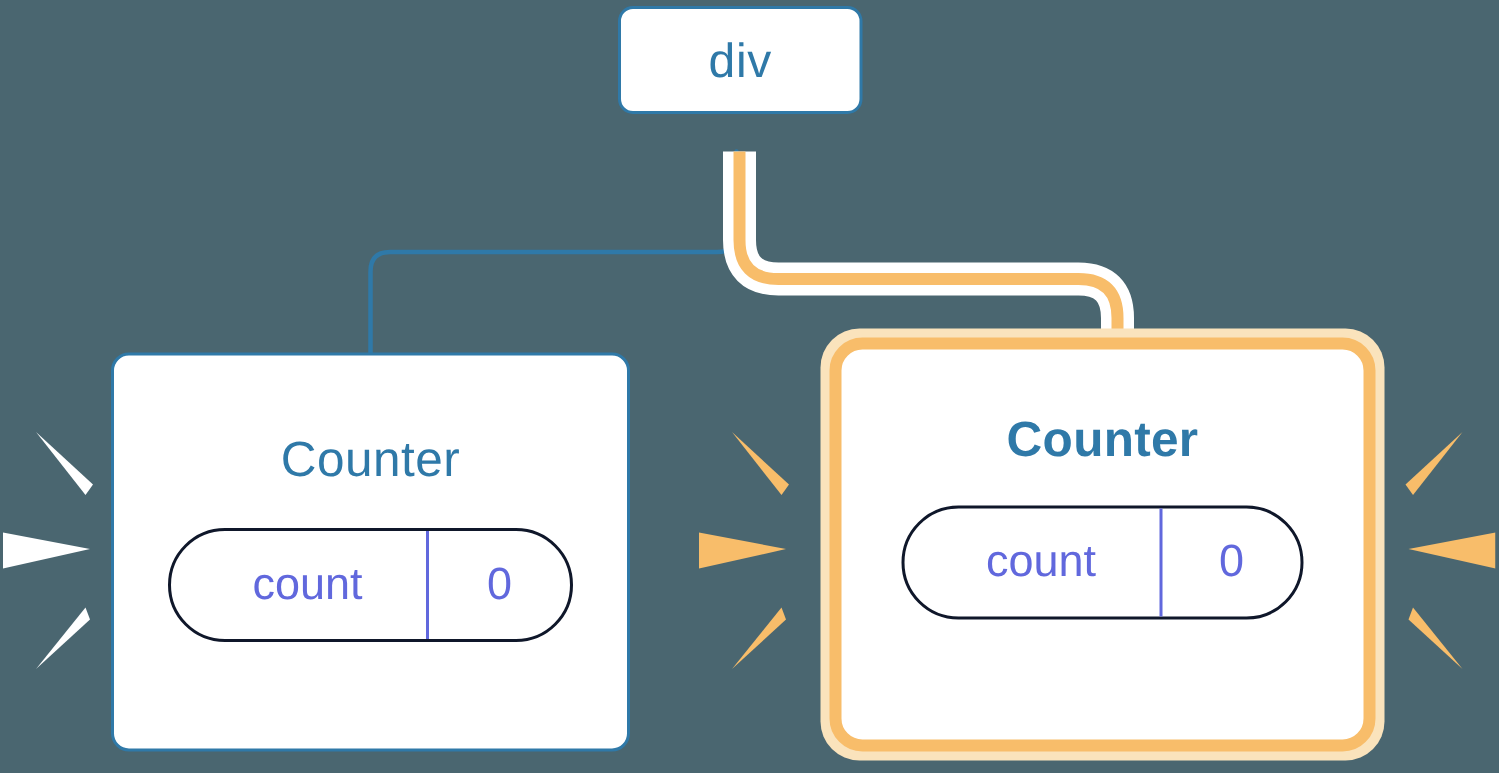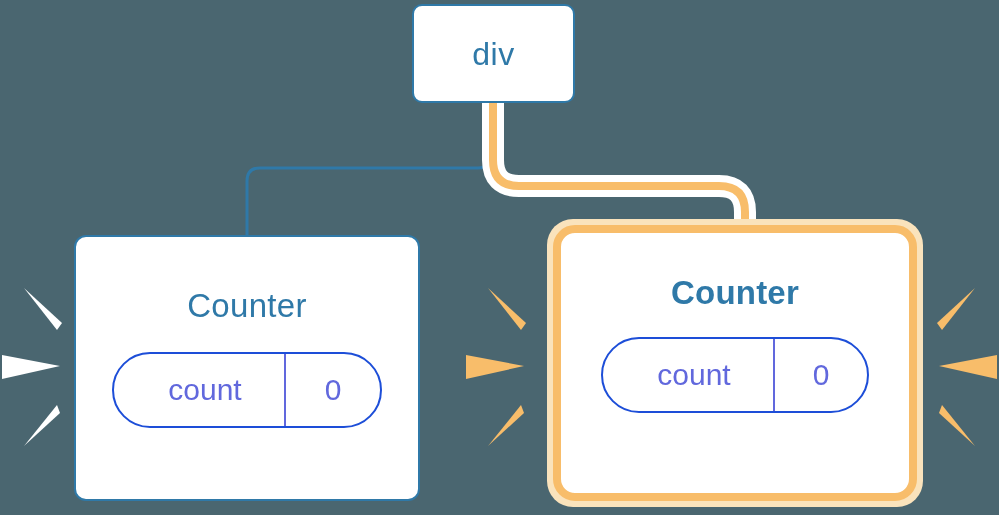--- a/index.html
+++ b/index.html
@@ -26,21 +26,21 @@
     box-sizing: border-box;
     display: flex;
     flex-direction: column;
     align-items: center;
   }
   
   #div-node {
     left: 412px;
     top: 4px;
     width: 163px;
-    height: 99px;
+    height: 72px;
     border: 2px solid #2f79a8;
     border-radius: 10px;
     justify-content: center;
     z-index: 5;
   }
   #div-node .node-title {
     font-size: 32px;
     color: #2f79a8;
     line-height: 1;
     letter-spacing: 0.5px;
@@ -98,21 +98,21 @@
     color: #2f79a8;
     font-weight: 700;
     margin-top: 41px;
     letter-spacing: 0.2px;
   }
   
   .pill {
     position: relative;
     display: flex;
     align-items: stretch;
-    border: 2px solid #1d4ed8;
+    border: 2px solid #0f172a;
     border-radius: 999px;
     height: 76px;
     background: #ffffff;
     box-sizing: border-box;
   }
   #counter-left .pill {
     width: 270px;
     margin-top: 27px;
   }
   #counter-right .pill {

